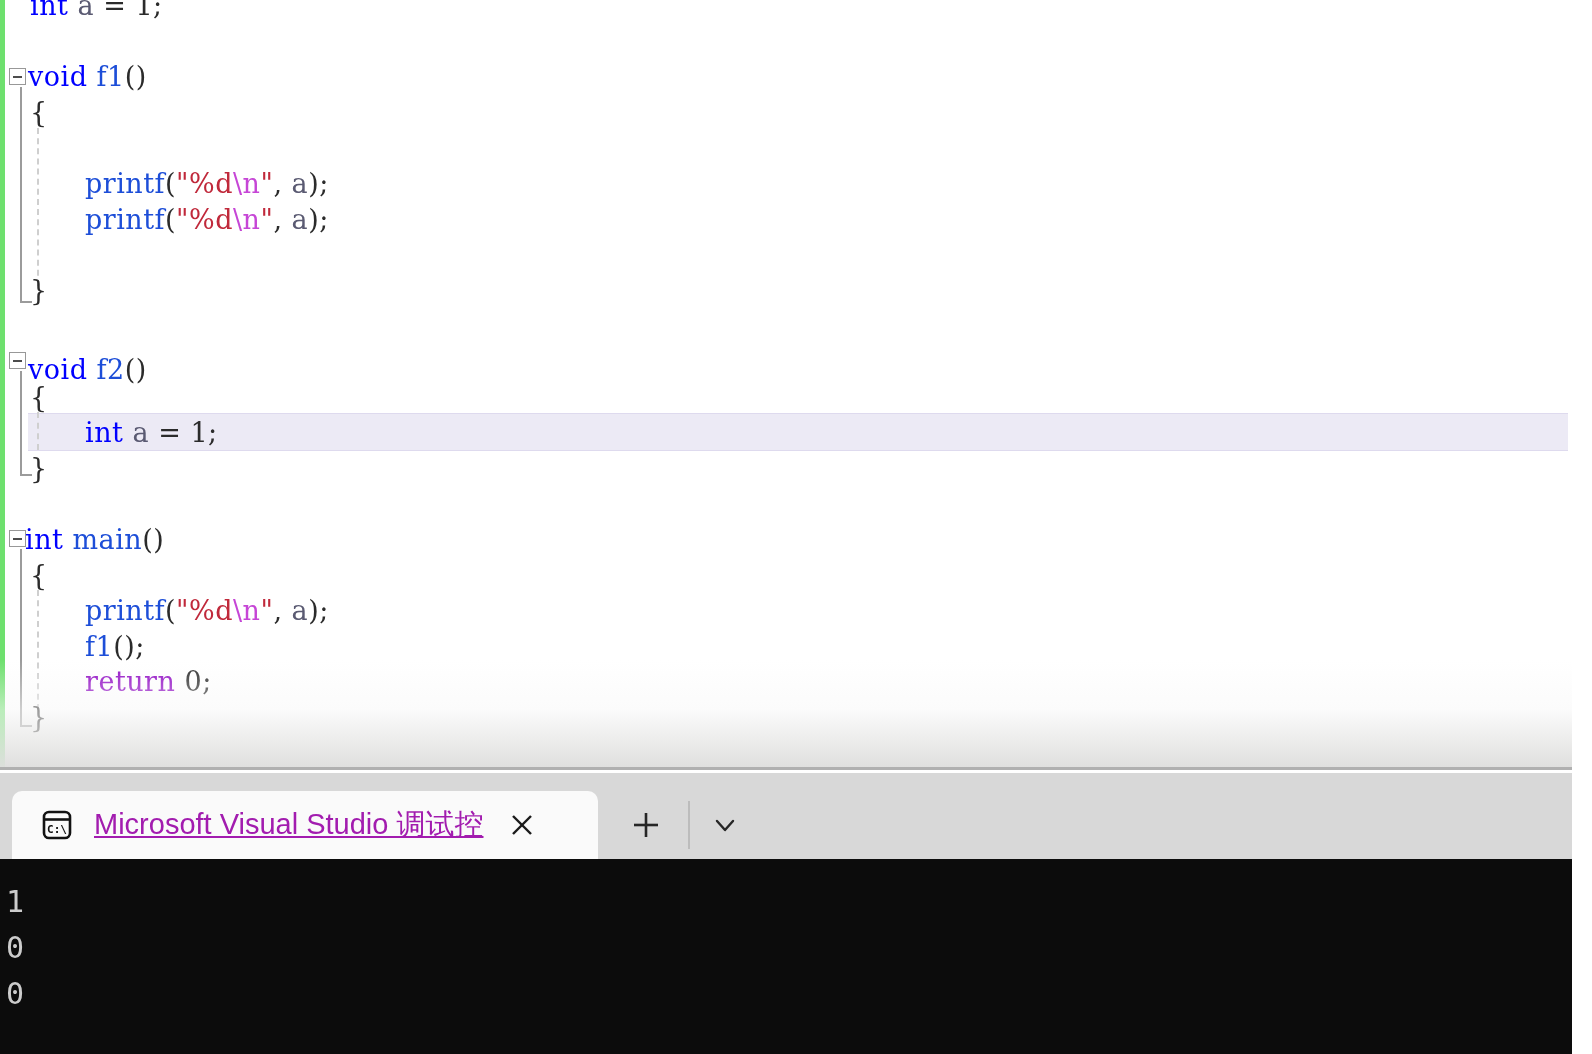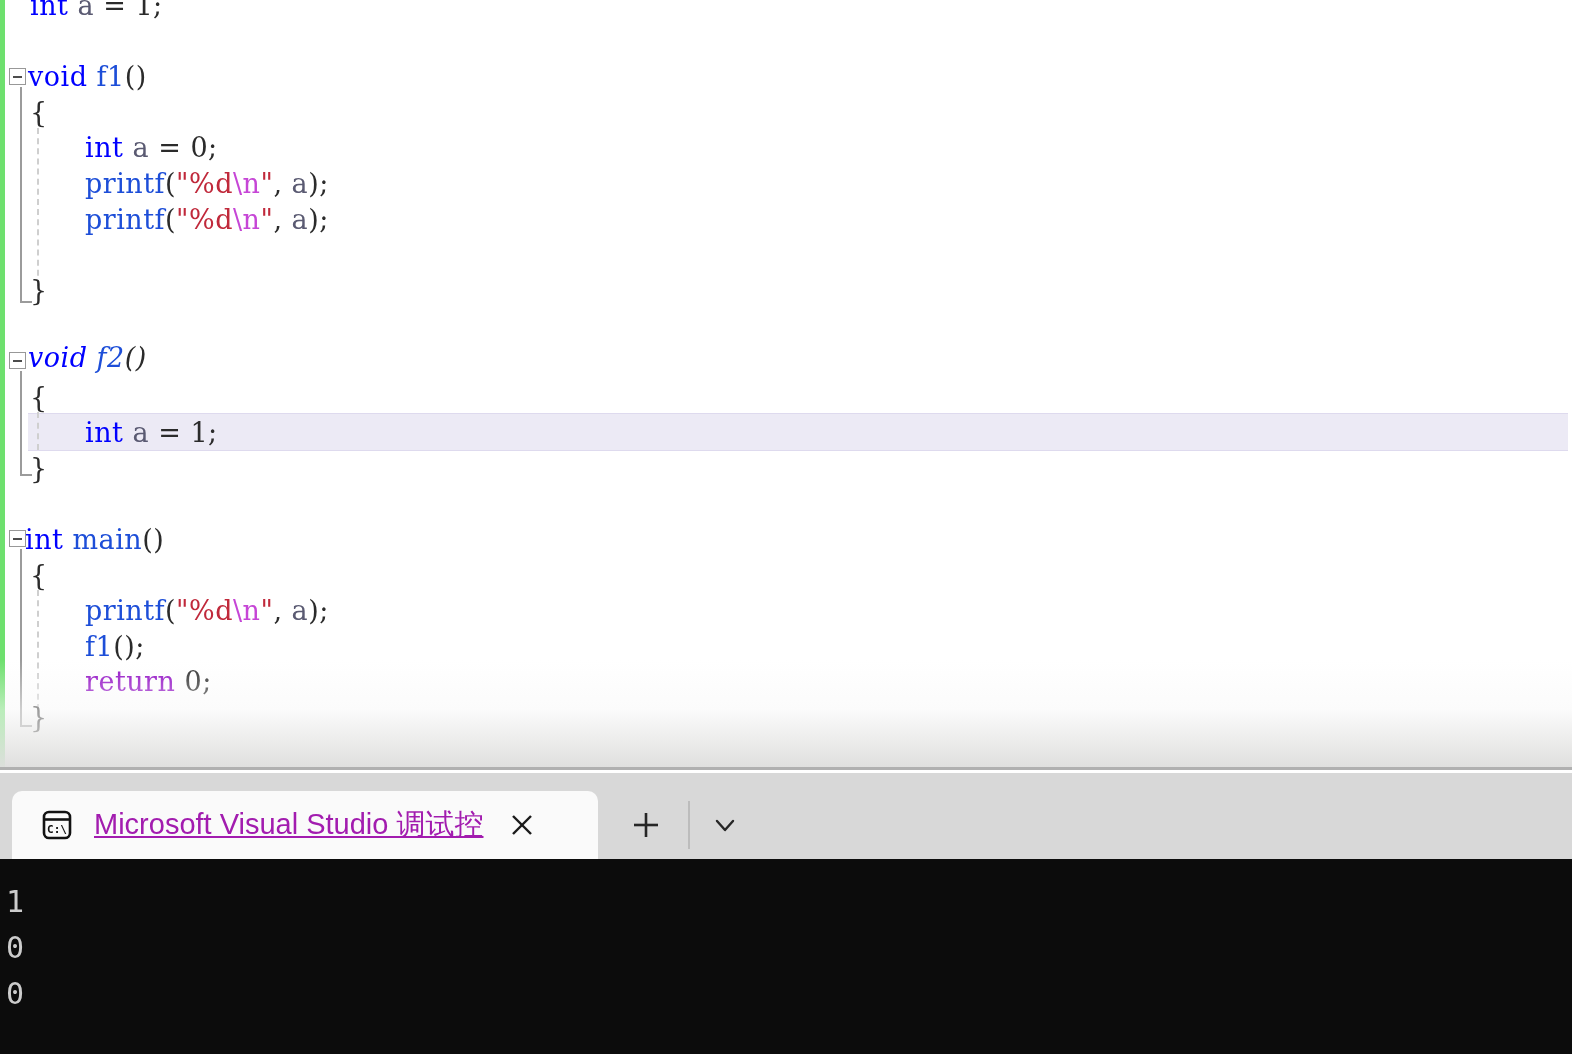--- a/index.html
+++ b/index.html
@@ -259,27 +259,26 @@
 
     <div class="indent-guide" style="left:37px; top:128px; height:158px;"></div>
     <div class="indent-guide" style="left:37px; top:412px; height:38px;"></div>
     <div class="indent-guide" style="left:37px; top:590px; height:120px;"></div>
 
     <div id="code-layer">
         <div class="cl ind1" style="top: -12px;"><span class="kw">int</span><span class="punc"> </span><span class="var">a</span><span class="punc"> = </span><span class="num">1</span><span class="punc">;</span></div>
         <div class="cl ind0" style="top: 23.6px;"></div>
         <div class="cl ind0" style="top: 59.2px;"><span class="kw">void</span><span class="punc"> </span><span class="id">f1</span><span class="punc">()</span></div>
         <div class="cl ind1" style="top: 94.8px;"><span class="punc">{</span></div>
-        <div class="cl ind2" style="top: 130.4px;"><span class="kw">int</span><span class="punc"> </span><span class="var">a</span><span class="punc"> = </span><span class="num">0</span><span class="punc">;</span></div>
         <div class="cl ind2" style="top: 166px;"><span class="id">printf</span><span class="punc">(</span><span class="str">"%d</span><span class="esc">\n</span><span class="str">"</span><span class="punc">, </span><span class="var">a</span><span class="punc">);</span></div>
         <div class="cl ind2" style="top: 201.6px;"><span class="id">printf</span><span class="punc">(</span><span class="str">"%d</span><span class="esc">\n</span><span class="str">"</span><span class="punc">, </span><span class="var">a</span><span class="punc">);</span></div>
         <div class="cl ind0" style="top: 237.2px;"></div>
         <div class="cl ind1" style="top: 272.8px;"><span class="punc">}</span></div>
         <div class="cl ind0" style="top: 308.4px;"></div>
-        <div class="cl ind0" style="top: 340px; font-style: italic;"><span class="kw">void</span><span class="punc"> </span><span class="id">f2</span><span class="punc">()</span></div>
+        <div class="cl ind0" style="top: 352px;"><span class="kw">void</span><span class="punc"> </span><span class="id">f2</span><span class="punc">()</span></div>
         <div class="cl ind1" style="top: 379.6px;"><span class="punc">{</span></div>
         <div class="cl ind2" style="top: 415.2px;"><span class="kw">int</span><span class="punc"> </span><span class="var">a</span><span class="punc"> = </span><span class="num">1</span><span class="punc">;</span></div>
         <div class="cl ind1" style="top: 450.8px;"><span class="punc">}</span></div>
         <div class="cl ind0" style="top: 486.4px;"></div>
         <div class="cl ind0" style="top: 522px; padding-left: 25px;"><span class="kw">int</span><span class="punc"> </span><span class="id">main</span><span class="punc">()</span></div>
         <div class="cl ind1" style="top: 557.6px;"><span class="punc">{</span></div>
         <div class="cl ind2" style="top: 593.2px;"><span class="id">printf</span><span class="punc">(</span><span class="str">"%d</span><span class="esc">\n</span><span class="str">"</span><span class="punc">, </span><span class="var">a</span><span class="punc">);</span></div>
         <div class="cl ind2" style="top: 628.8px;"><span class="id">f1</span><span class="punc">();</span></div>
         <div class="cl ind2" style="top: 664.4px;"><span class="kw2">return</span><span class="punc"> </span><span class="num">0</span><span class="punc">;</span></div>
         <div class="cl ind1" style="top: 700px;"><span class="punc">}</span></div>

